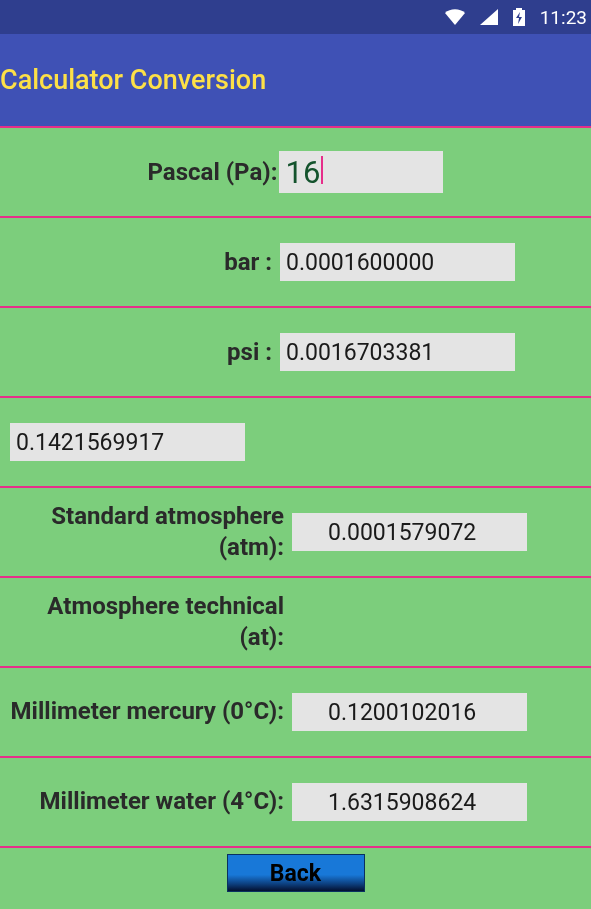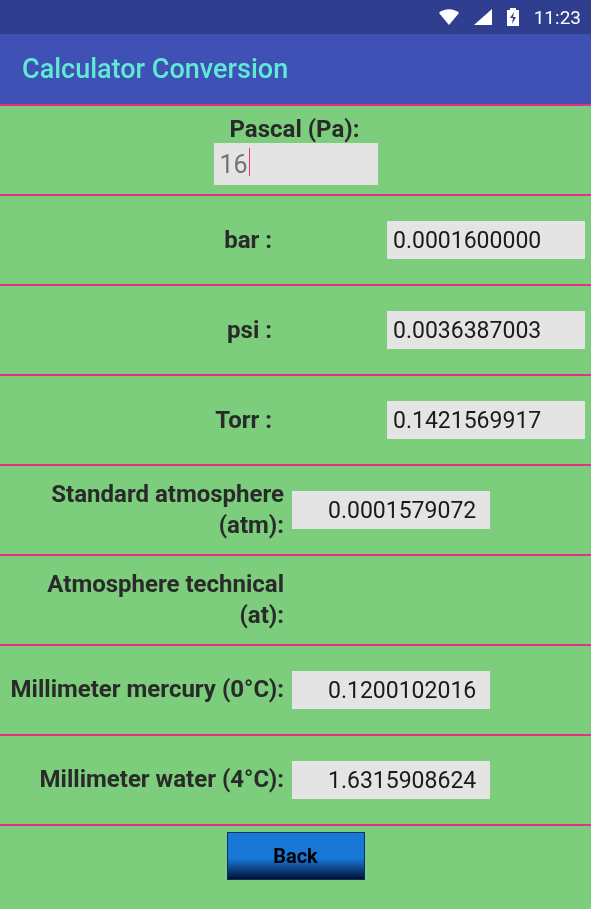--- a/index.html
+++ b/index.html
@@ -13,90 +13,88 @@
       font-family: Roboto, Arial, sans-serif;
       background: #7cce7c;
       overflow: hidden;
     }
     .status-bar {
       height: 34px;
       background: #2f3e8e;
       display: flex;
       justify-content: flex-end;
       align-items: center;
-      padding-right: 10px;
+      padding-right: 4px;
       color: white;
       font-size: 19px;
       gap: 15px;
     }
     .status-bar .icon {
       display: inline-flex;
       align-items: center;
     }
     .app-bar {
-      height: 70px;
+      height: 92px;
       background: #3f51b5;
       display: flex;
       align-items: center;
-      padding-left: 22px;
-      color: #5eead4;
+      color: #fde047;
       font-size: 27px;
       font-weight: 500;
     }
     .content {
       display: flex;
       flex-direction: column;
     }
     .row {
       display: flex;
       align-items: center;
       border-top: 2px solid #e62e8a;
       background: #7cce7c;
       min-height: 90px;
       padding: 8px 6px;
     }
     .row:first-child {
       border-top: 2px solid #e62e8a;
-      flex-direction: column;
     }
     .label {
       color: #2a2a2a;
       font-size: 24px;
       font-weight: bold;
       text-align: center;
       flex: 1;
       padding-right: 2px;
     }
     .label-right {
       text-align: right;
       padding-right: 4px;
     }
     .value-output {
       background: #e4e4e4;
       font-size: 23px;
       color: #1a1a1a;
       padding: 6px 6px;
-      width: 198px;
+      width: 235px;
       height: 38px;
       display: flex;
       align-items: center;
     }
     .row-multiline .label {
       line-height: 1.3;
       text-align: right;
     }
     .row-first {
       justify-content: center;
     }
     .row-first .label {
       flex: 0 0 auto;
       text-align: right;
     }
     .row-simple {
-      justify-content: space-between;
+      justify-content: flex-start;
     }
     .row-simple .label {
       flex: 0 0 270px;
     }
     .row-multiline {
       justify-content: flex-start;
     }
     .row-multiline .label {
       flex: 0 0 280px;
     }
@@ -110,25 +108,25 @@
     .footer-row {
       border-top: 2px solid #e62e8a;
       display: flex;
       justify-content: center;
       padding-top: 6px;
       background: #7cce7c;
       height: 72px;
     }
     .back-button {
       width: 138px;
-      height: 48px;
+      height: 38px;
       background: linear-gradient(to bottom, #1878d8 0%, #1878d8 55%, #0d4080 80%, #031030 100%);
       border: 1px solid #0a3060;
       color: #000;
-      font-size: 20px;
+      font-size: 23px;
       font-weight: bold;
       cursor: pointer;
       font-family: inherit;
     }
     .cursor {
       display: inline-block;
       width: 1.5px;
       height: 28px;
       background: #e62e8a;
       vertical-align: middle;
@@ -139,22 +137,22 @@
     .input-wrap {
       position: relative;
       display: flex;
       align-items: center;
       background: #e4e4e4;
       width: 164px;
       height: 42px;
       padding-left: 6px;
     }
     .input-text {
-      font-size: 25px;
-      color: #737373;
+      font-size: 31px;
+      color: #14532d;
     }
   </style>
 </head>
 <body>
 
 <div class="status-bar">
   <span class="icon">
     <svg width="20" height="16" viewBox="0 0 20 16">
         <path d="M10 16 L0 4 C5 -1 15 -1 20 4 Z" fill="white"></path>
       </svg>
@@ -188,25 +186,24 @@
     </div>
   </div>
 
   <div class="row row-simple">
     <div class="label label-right">bar :</div>
     <div class="value-output">0.0001600000</div>
   </div>
 
   <div class="row row-simple">
     <div class="label label-right">psi :</div>
-    <div class="value-output">0.0036387003</div>
+    <div class="value-output">0.0016703381</div>
   </div>
 
   <div class="row row-simple">
-    <div class="label label-right">Torr :</div>
     <div class="value-output">0.1421569917</div>
   </div>
 
   <div class="row row-multiline">
     <div class="label">Standard atmosphere (atm):</div>
     <div class="value-output">0.0001579072</div>
   </div>
 
   <div class="row row-multiline">
     <div class="label">Atmosphere technical (at):</div>

